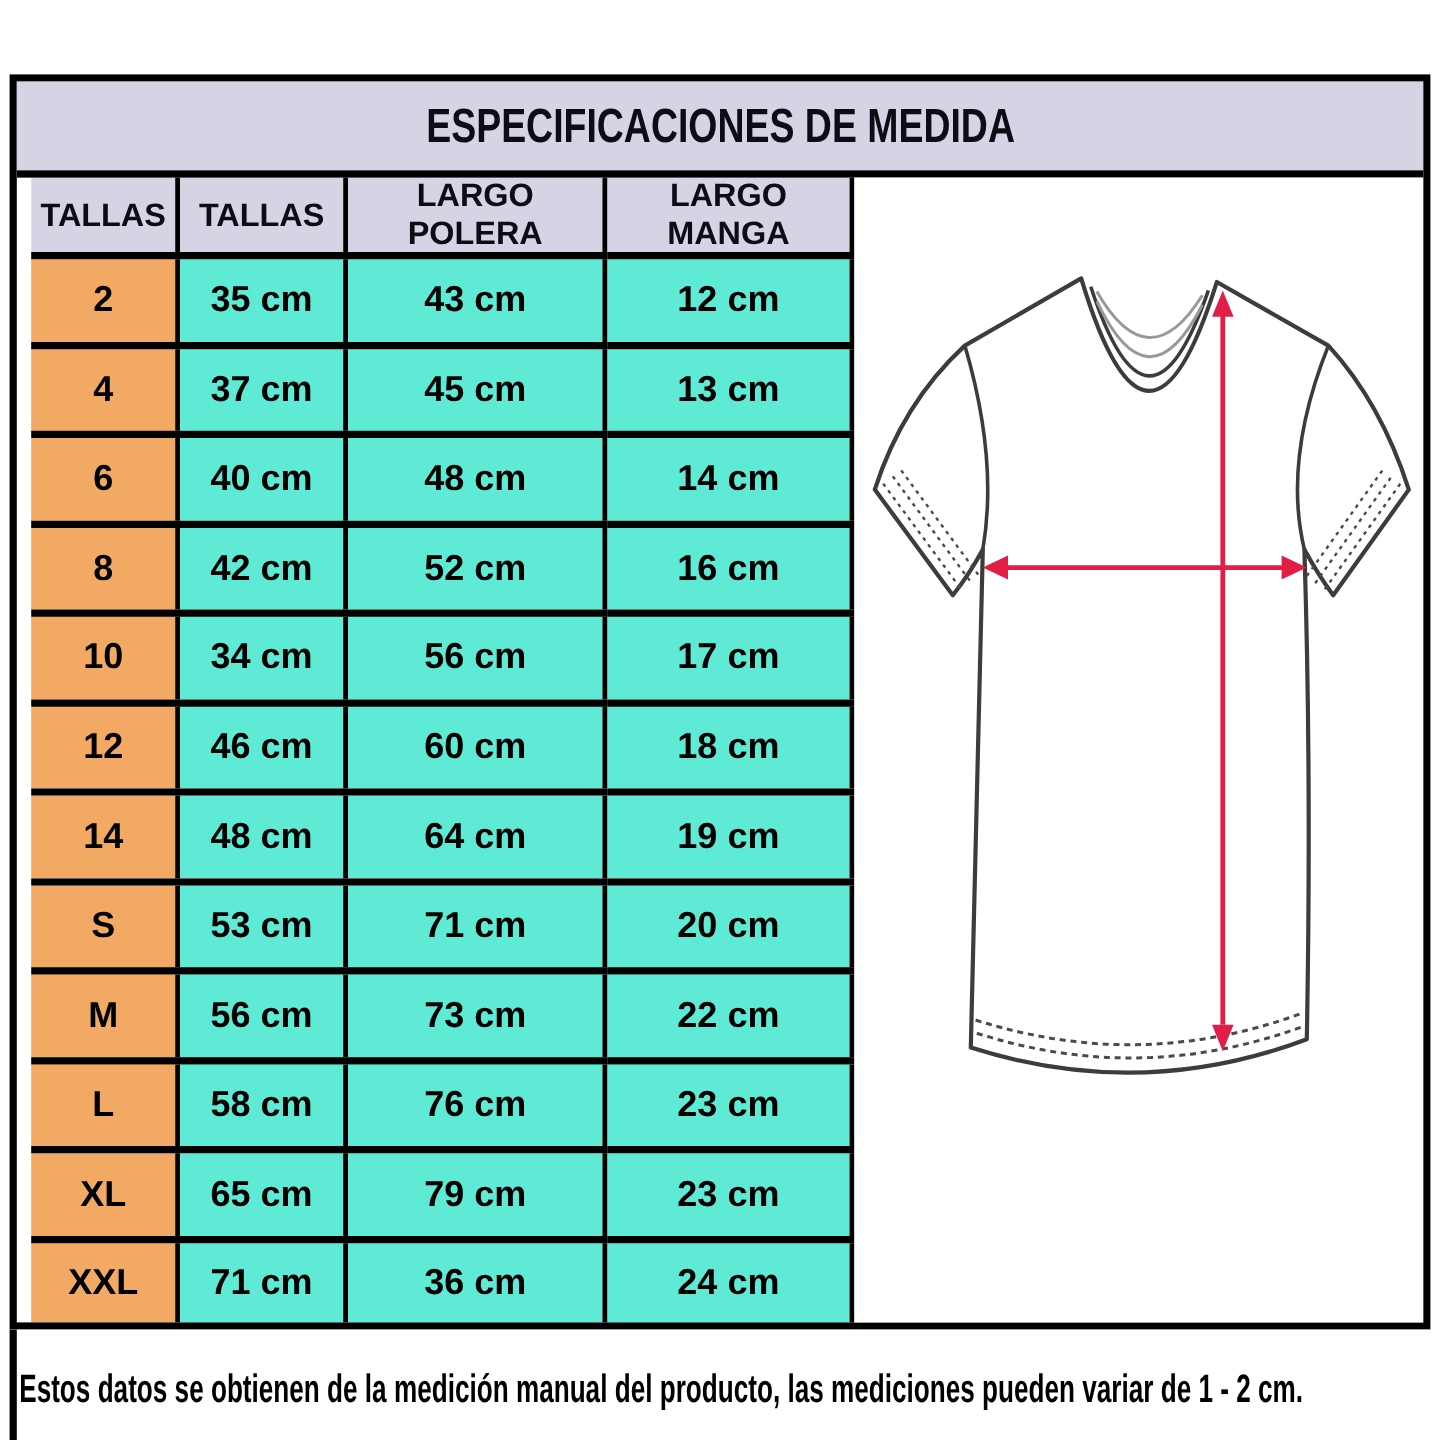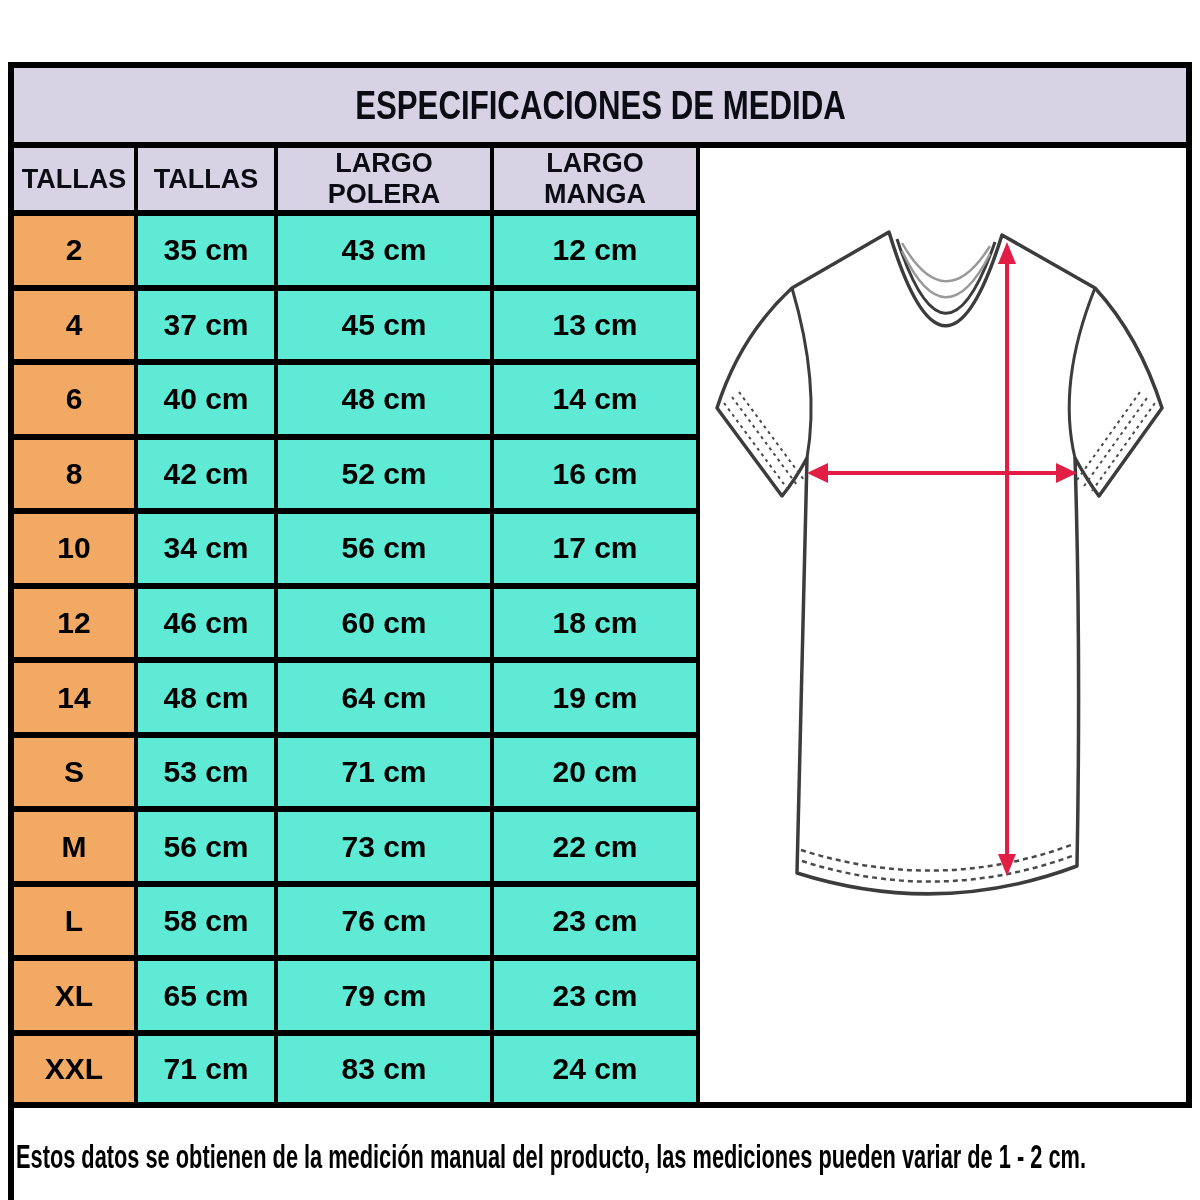--- a/index.html
+++ b/index.html
@@ -18,20 +18,21 @@
     display:flex; align-items:center; justify-content:center;
   }
   .title-text {
     font-size:40px; letter-spacing:0px; white-space:nowrap; color:#0c0c14;
     display:inline-block; transform:scaleX(0.78);
   }
   .content { flex:1 1 auto; display:flex; min-height:0; }
   table.size-table {
     border-collapse:collapse; width:684px; flex:0 0 684px; height:100%;
     table-layout:fixed;
+    margin-left:12px;
   }
   .size-table th, .size-table td {
     border:4px solid #000; border-top-width:6px; border-bottom-width:6px;
     text-align:center; vertical-align:middle; padding:0; overflow:hidden;
   }
   .size-table th { background:#d8d3e4; font-size:27px; color:#0c0c14; height:62px; }
   .size-table td { background:#5eead4; font-size:30px; }
   .size-table td.talla { background:#f2a964; }
   .size-table th:first-child, .size-table td:first-child { border-left:0; }
   .size-table thead th { border-top:0; }
@@ -139,21 +140,21 @@
             </tr>
             <tr>
               <td class="talla">XL</td>
               <td>65 cm</td>
               <td>79 cm</td>
               <td>23 cm</td>
             </tr>
             <tr>
               <td class="talla">XXL</td>
               <td>71 cm</td>
-              <td>83 cm</td>
+              <td>36 cm</td>
               <td>24 cm</td>
             </tr>
           </tbody>
       </table>
 
       <div class="shirt-cell">
         <svg class="shirt-svg" width="460" height="720" viewBox="0 0 460 720">
 
           <path d="M 182,14
                    Q 238,200 295,17

